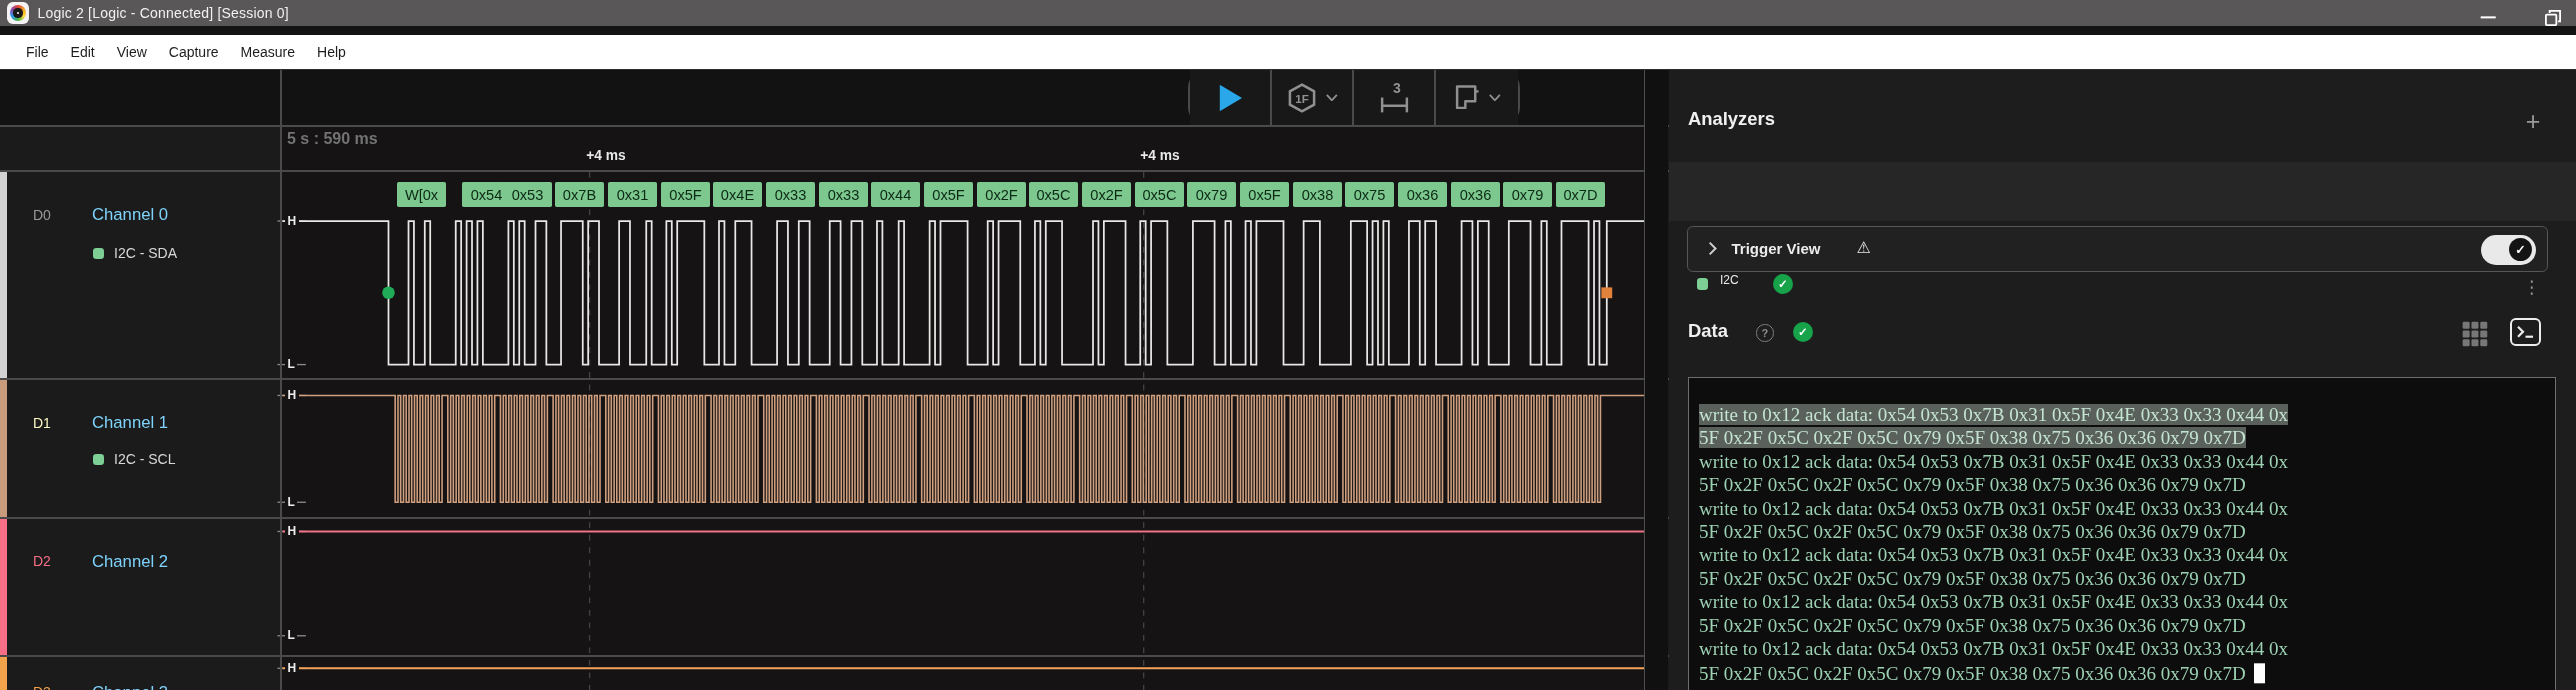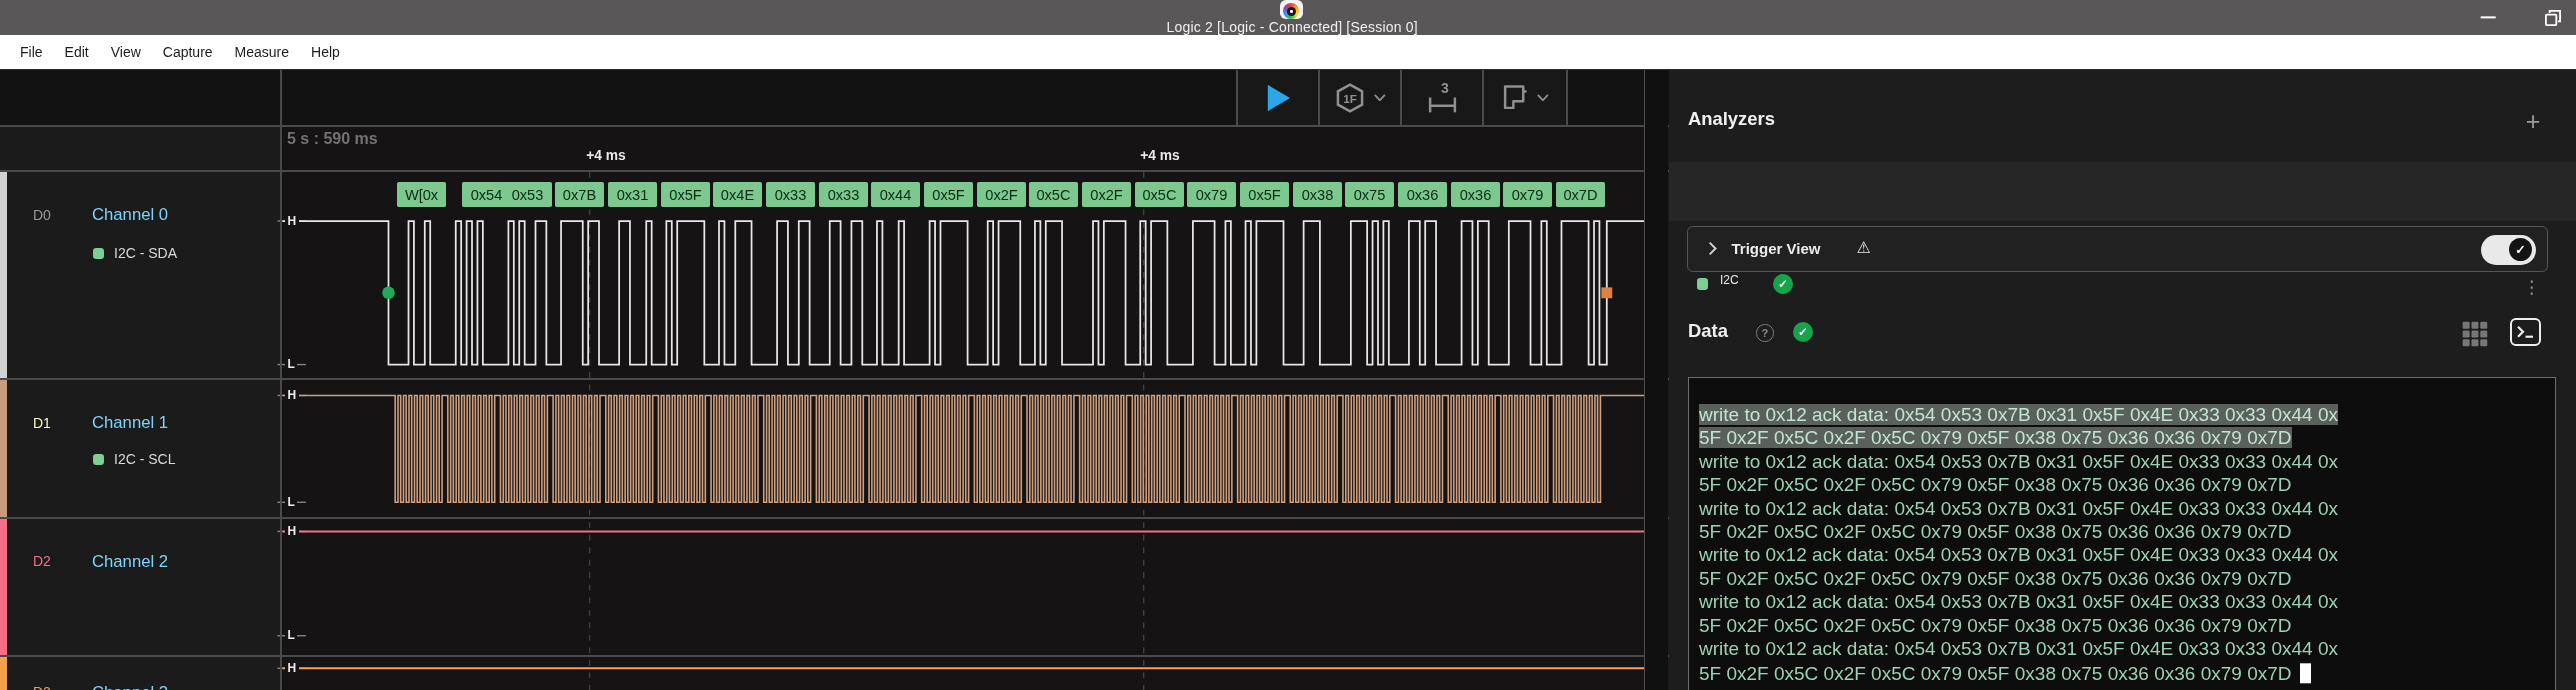--- a/index.html
+++ b/index.html
@@ -1,43 +1,43 @@
 <!DOCTYPE html>
 <html style="font-size:13.4px"><head>
 <meta charset="utf-8">
 <style>
   * { margin:0; padding:0; box-sizing:border-box; }
   html,body { width:2576px; height:690px; background:#131313; overflow:hidden;
               font-family:"Liberation Sans", sans-serif; }
   .abs { position:absolute; }
 
   
-  #titlebar { position:absolute; left:0; top:0; width:2576px; height:35px; background:#5a5758; display:flex; align-items:center;flex-direction:column; }
+  #titlebar { position:absolute; left:0; top:0; width:2576px; height:26px; background:#5a5758; display:flex; align-items:center; }
   #app-logo { width:22.5px; height:22.5px; margin-left:6.7px; border-radius:5.8px; background:#f4f2f4; position:relative; }
   #app-logo .ring { position:absolute; left:3.3px; top:3.3px; width:16px; height:16px; border-radius:50%;
       background:conic-gradient(#e04438,#f5a623,#ffd93d,#43b649,#2a9df4,#8e44ad,#e04438); }
   #app-logo .core { position:absolute; left:6.7px; top:6.7px; width:9.2px; height:9.2px; border-radius:50%; background:#191919; }
   #app-logo .pupil { position:absolute; left:10px; top:10px; width:2.5px; height:2.5px; border-radius:50%; background:#fff; }
   #win-title { color:#f1f1f1; font-size:14px; margin-left:8.3px; letter-spacing:0.2px; }
   #win-controls { position:absolute; right:11.7px; top:0; height:35px; display:flex; align-items:center; gap:43px; }
   .win-btn { width:22px; height:22px; display:flex; align-items:center; justify-content:center; cursor:pointer; }
 
   
-  #menubar { position:absolute; left:0; top:35px; width:2576px; height:35px; background:#ffffff; display:flex; align-items:center; padding-left:9px; border-bottom:0.8px solid #2c2c2c; }
+  #menubar { position:absolute; left:0; top:35px; width:2576px; height:35px; background:#ffffff; display:flex; align-items:center; padding-left:15px; border-bottom:0.8px solid #2c2c2c; }
   .menu-item { color:#1d1d1d; font-size:14px; padding:0 11px; height:100%; display:flex; align-items:center; cursor:pointer; }
 
   
   #capture { position:absolute; left:0; top:70px; width:1669px; height:620px; background:#1b1b1b; }
   #wf-bg { position:absolute; left:281px; top:0; width:1363px; height:620px; background:#151314; }
   #toolbar-strip { position:absolute; left:0; top:0; width:1669px; height:55px; background:#121212; }
   .hborder { position:absolute; left:0; width:1669px; height:1.7px; background:#4a4a4a; }
   #vdivider { position:absolute; left:280px; top:0; width:1.7px; height:620px; background:#4a4a4a; }
   #gutter { position:absolute; left:1644px; top:0; width:24px; height:620px; background:#101010; border-left:1.7px solid #4e4e4e; }
 
-  #tool-group { position:absolute; left:1236px; top:0; height:55px; display:flex; background:#1a1a1a; border-left:2.5px solid #4a4a4a; border-right:2.5px solid #4a4a4a; }
+  #tool-group { position:absolute; left:1188px; top:0; height:55px; display:flex; background:#1a1a1a; border-left:2.5px solid #4a4a4a; border-right:2.5px solid #4a4a4a;border-radius:18px; }
   .tool-cell { width:82px; height:100%; display:flex; align-items:center; justify-content:center; gap:7.5px; border-right:2.5px solid #4a4a4a; cursor:pointer; background:#181818; }
   .tool-cell:last-child { border-right:none; }
 
   #abs-time { position:absolute; left:287px; top:60px; color:#737373; font-size:16px; font-weight:bold; }
   .tl-marker { position:absolute; top:78px; transform:translateX(-50%); color:#e9e9e9; font-size:13.8px; font-weight:bold; }
 
   .ch-strip { position:absolute; left:0; width:6.7px; }
   .ch-id { position:absolute; left:33px; font-size:14px; }
   .ch-name { position:absolute; left:92px; font-size:16.7px; color:#7dd3fc; }
   .ch-sub { position:absolute; left:93px; display:flex; align-items:center; gap:10px; }
@@ -63,21 +63,21 @@
   #trigger-label { position:absolute; left:44px; top:12.5px; font-size:15px; font-weight:600; color:#ececec; }
   #trigger-warn { position:absolute; left:169px; top:11px; color:#e4e4e4; font-size:16px; }
   #trigger-toggle { position:absolute; left:793px; top:7.5px; width:55px; height:30px; border-radius:15px; background:#e9e9e9; cursor:pointer; }
   #trigger-toggle .knob { position:absolute; right:3.3px; top:3.3px; width:23.4px; height:23.4px; border-radius:50%; background:#141414; color:#fff; font-size:12.5px; font-weight:bold; display:flex; align-items:center; justify-content:center; }
   #data-title { position:absolute; left:19px; top:250px; font-size:18.4px; font-weight:600; color:#f0f0f0; }
   #data-help { position:absolute; left:87px; top:254px; width:17.5px; height:17.5px; border:1.7px solid #7d7d7d; border-radius:50%; color:#8d8d8d; font-size:11px; font-weight:bold; display:flex; align-items:center; justify-content:center; }
   #data-check { position:absolute; left:124px; top:252px; }
   #grid-view-btn { position:absolute; left:792px; top:250px; width:28px; height:28px; cursor:pointer; }
   #terminal-view-btn { position:absolute; left:841px; top:248px; width:31px; height:27.5px; border:2.1px solid #ededed; border-radius:5.8px; cursor:pointer; }
   #terminal { position:absolute; left:19px; top:307px; width:868px; height:314px; background:#0d0d0d; border:0.8px solid #6e6e6e; padding:25px 6.7px 0 10px; overflow:hidden; cursor:text; }
-  .term-line { font-family:Liberation Sans, sans-serif; font-size:19px; line-height:23.4px; white-space:pre; color:#9cd1b3; letter-spacing:0; }
+  .term-line { font-family:Liberation Serif, serif; font-size:19px; line-height:23.4px; white-space:pre; color:#9cd1b3; letter-spacing:0; }
   .term-line.sel span { background:#5a605c; color:#c4e4d2; }
   #cursor { display:inline-block; width:11px; height:20px; background:#ffffff; margin-left:8.3px; transform:translateY(3.3px); }
 </style>
 </head>
 <body>
 
 <div id="titlebar">
   <div id="app-logo">
     <div class="ring"></div>
     <div class="core"></div>

